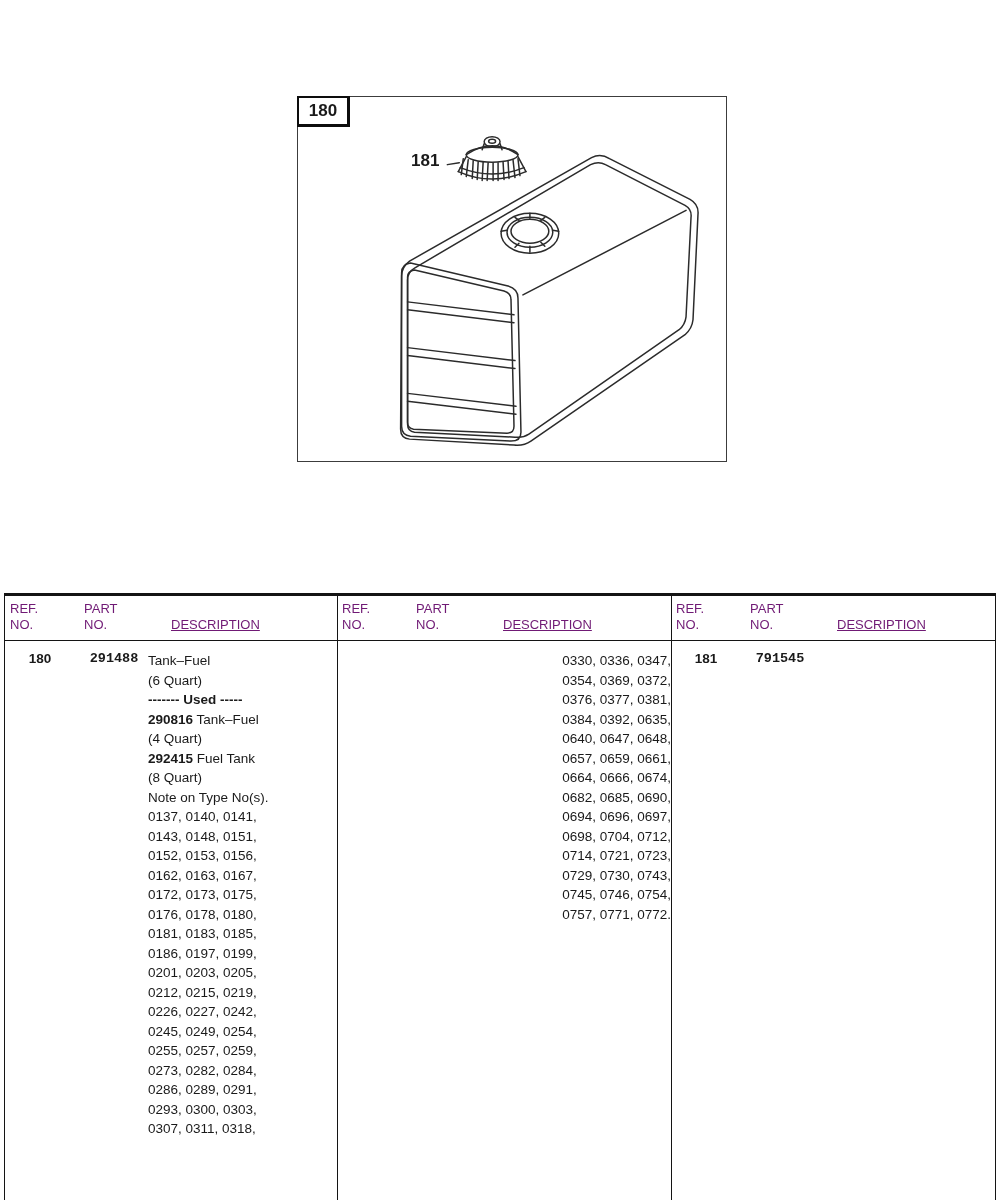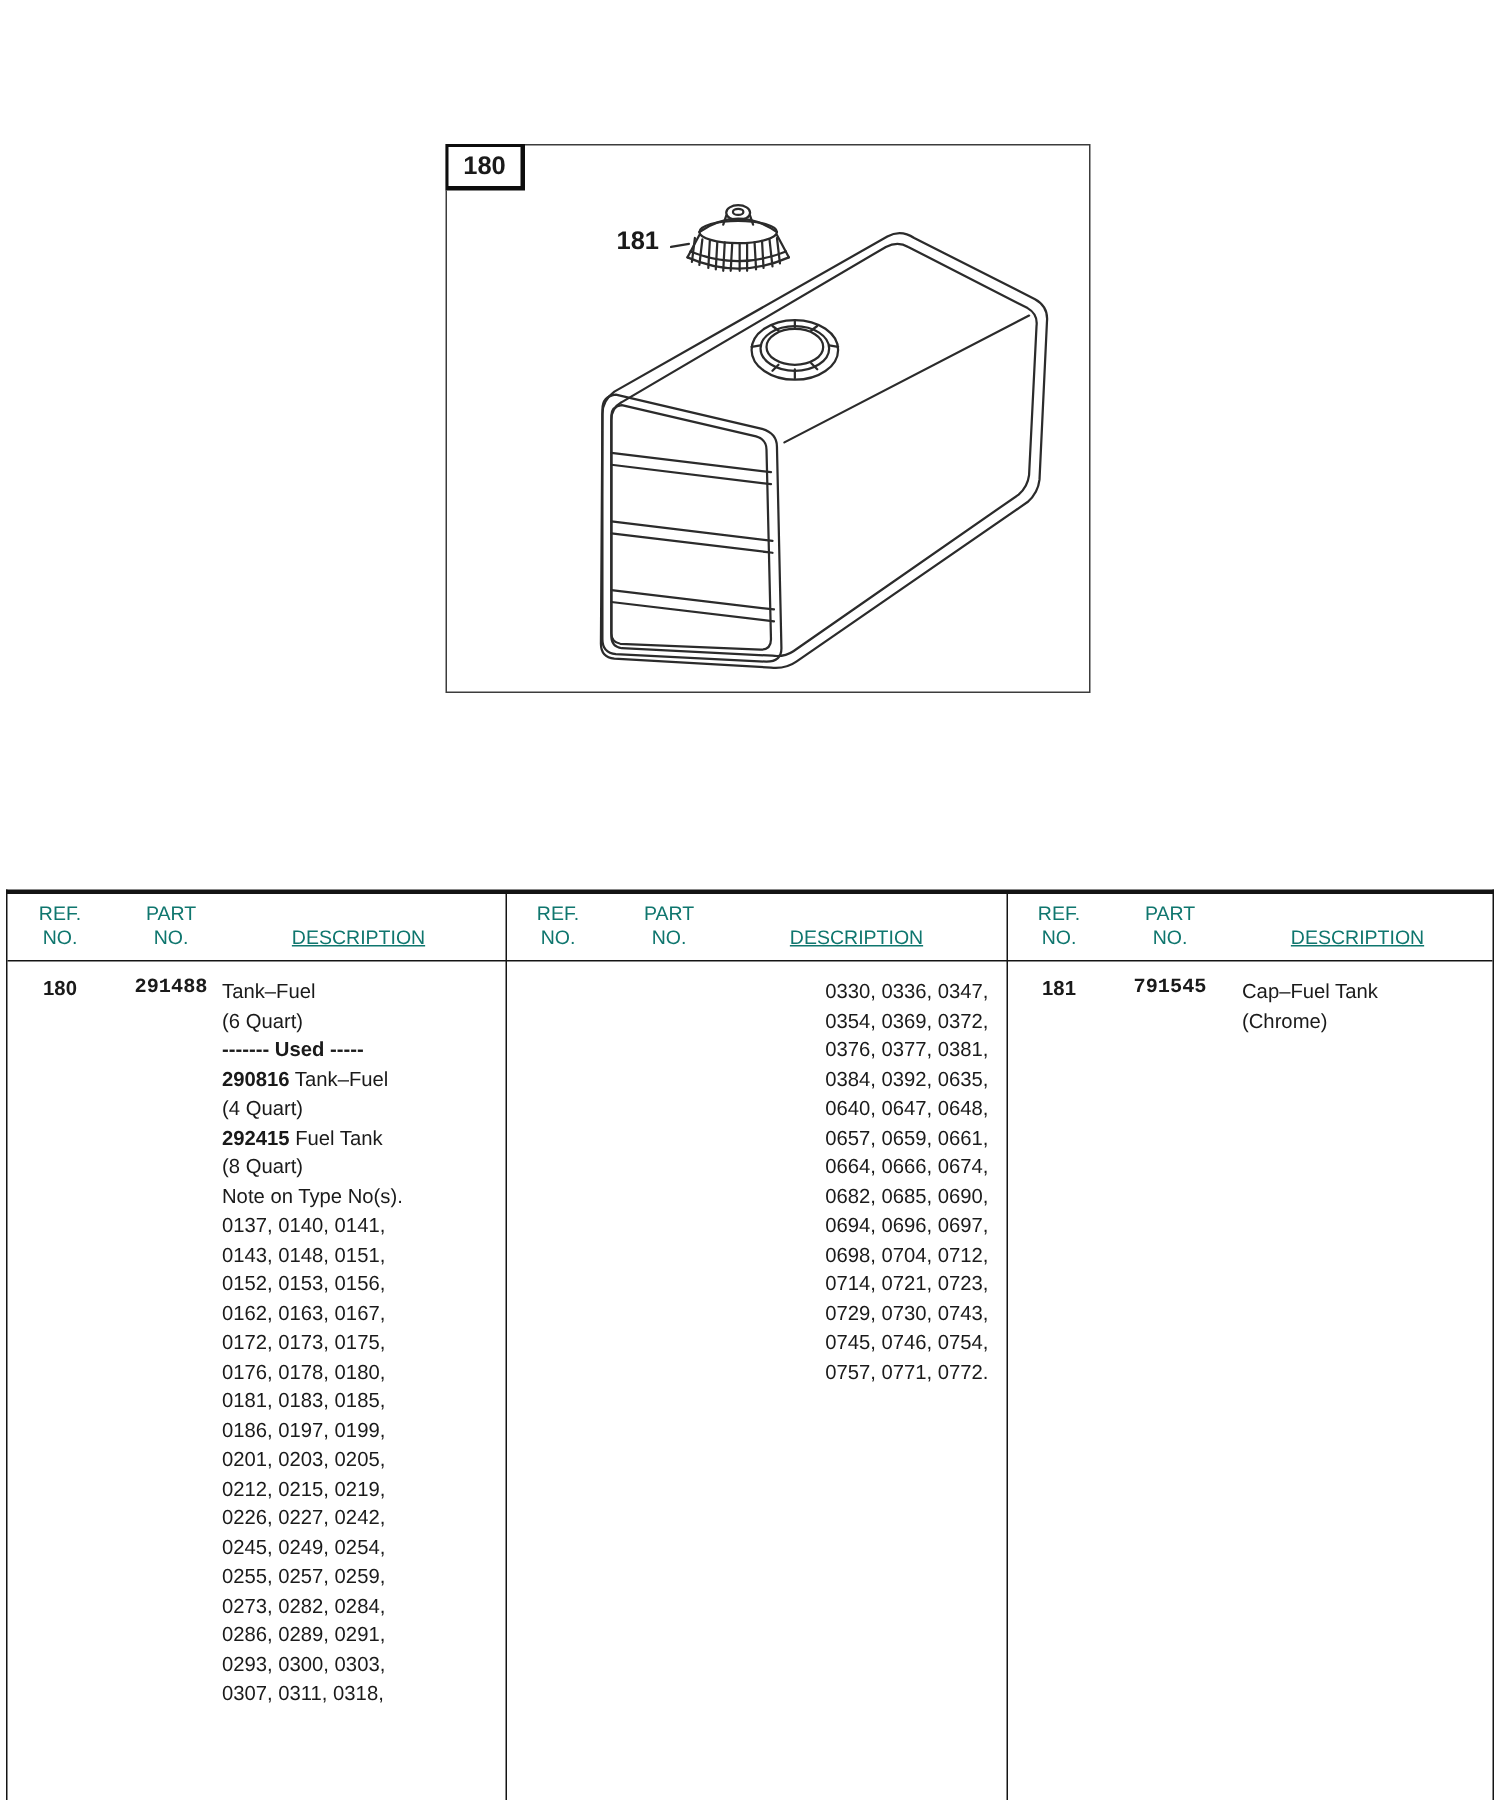--- a/index.html
+++ b/index.html
@@ -23,30 +23,30 @@
   .vline { position:absolute; top:0; bottom:0; width:1px; background:#141414; }
   .vline.v1 { left:332px; }
   .vline.v2 { left:666px; }
   .header-rule { position:absolute; left:0; right:0; top:44px; height:1px; background:#141414; }
 
   .tcol { position:absolute; top:0; bottom:0; }
   .tcol1 { left:0; width:332px; }
   .tcol2 { left:332px; width:334px; }
   .tcol3 { left:666px; width:326px; }
 
-  .h-label { position:absolute; font-size:13px; line-height:16px; text-align:center; color:#0f766e; }
+  .h-label { position:absolute; font-size:13px; line-height:16px; text-align:left; color:#701a75; }
   .h-ref  { left:5px;  top:5px;  width:60px; }
   .h-part { left:79px; top:5px;  width:60px; }
   .h-desc { left:166px; top:21px; width:136px;text-decoration:underline; }
 
   .b-ref  { position:absolute; top:55px; left:5px;  width:60px; text-align:center;
             font-weight:bold; font-size:13.5px; }
   .b-part { position:absolute; top:55px; left:74px; width:70px; text-align:center;
             font-weight:bold; font-size:13.5px;font-family:Liberation Mono, monospace; }
-  .b-desc { position:absolute; top:55px; left:143px; right:12px;
+  .b-desc { position:absolute; top:55px; left:143px; right:0;
             font-size:13.5px; line-height:19.5px; }
   .tcol2 .b-desc { left:151px;text-align:right; }
   .tcol3 .b-desc { left:157px; }
   .dline b { font-weight:bold; }
 </style>
 </head>
 <body>
 
 <div class="page">
 
@@ -210,21 +210,15 @@
         <div>NO.</div>
       </div>
       <div class="h-label h-part">
         <div>PART</div>
         <div>NO.</div>
       </div>
       <div class="h-label h-desc">DESCRIPTION</div>
 
       <div class="b-ref">181</div>
       <div class="b-part">791545</div>
-      <div class="b-desc">
-
-          <div class="dline"><b></b><span>Cap–Fuel Tank</span></div>
-
-          <div class="dline"><b></b><span>(Chrome)</span></div>
-        </div>
     </div>
   </div>
 </div>
 
 </body></html>

